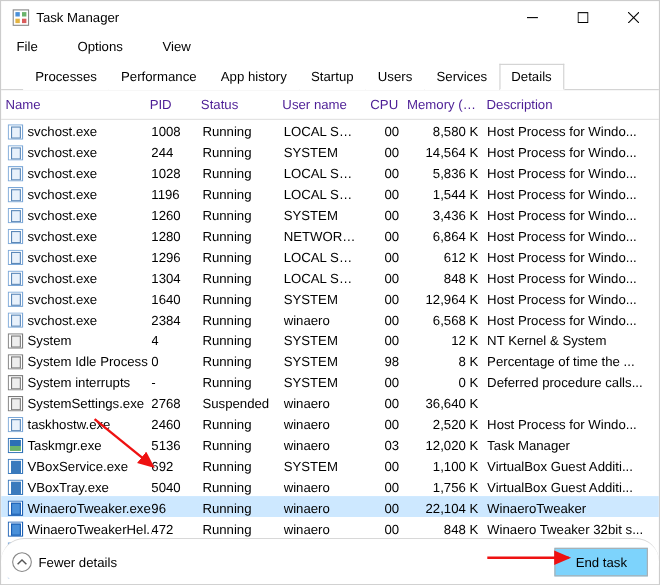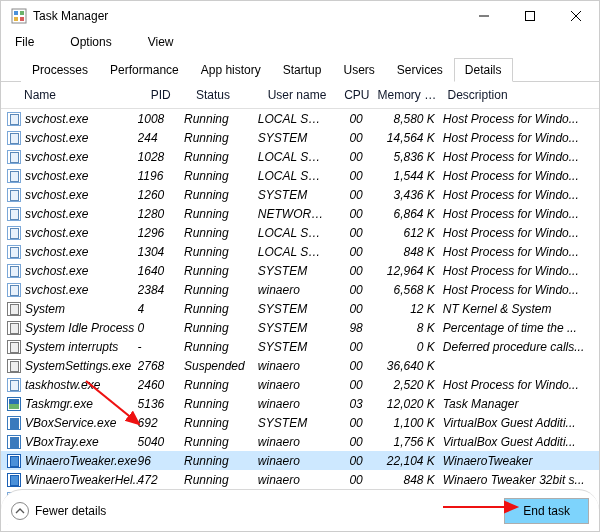--- a/index.html
+++ b/index.html
@@ -55,38 +55,37 @@
     background: #fff;
   }
   .tab.active {
     border: 1px solid #d0d0d0;
     border-bottom: 1px solid #fff;
     background: #fff;
   }
   .colheaders {
     display: flex;
     border-bottom: 1px solid #e0e0e0;
-    padding: 6px 0 6px 23px;
-    color: #0f172a;
+    padding: 6px 0 6px 4px;
+    color: #4c1d95;
   }
   .colheaders > div {
     overflow: hidden;
     white-space: nowrap;
     text-overflow: ellipsis;
     padding-right: 8px;
   }
   .rows {
     overflow: hidden;
   }
   .row {
     display: flex;
-    align-items: center;
+    align-items: flex-end;
     padding: 1px 0 1px 6px;
     height: 19px;
-    font-style: italic;
   }
   .row.selected {
     background: #cde8ff;
   }
   .row > div {
     overflow: hidden;
     white-space: nowrap;
     text-overflow: ellipsis;
     padding-right: 8px;
   }

